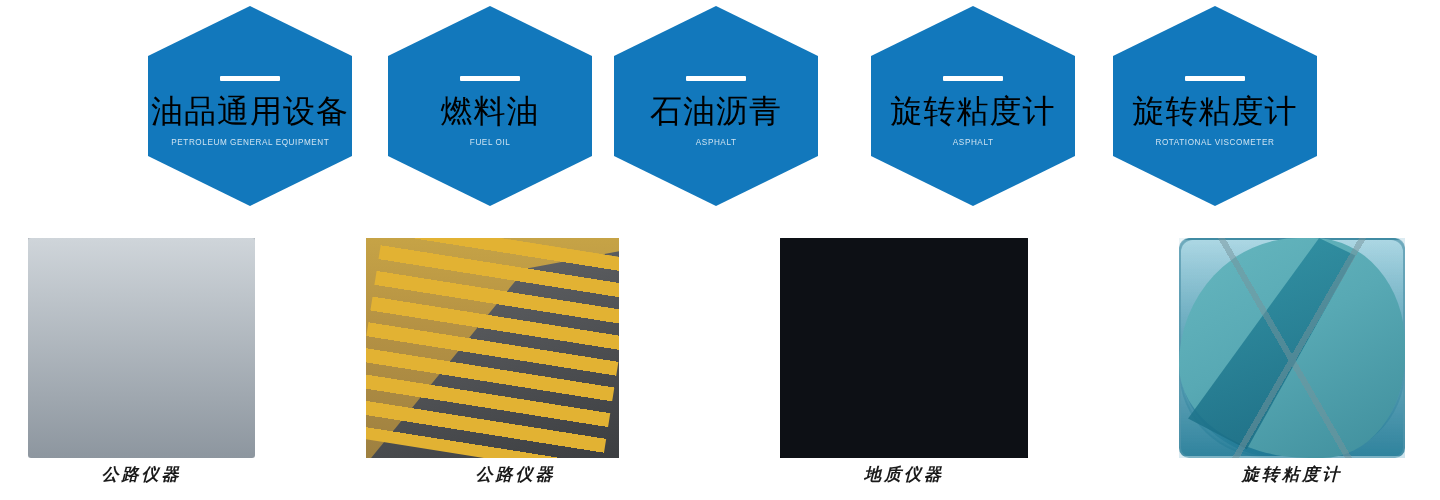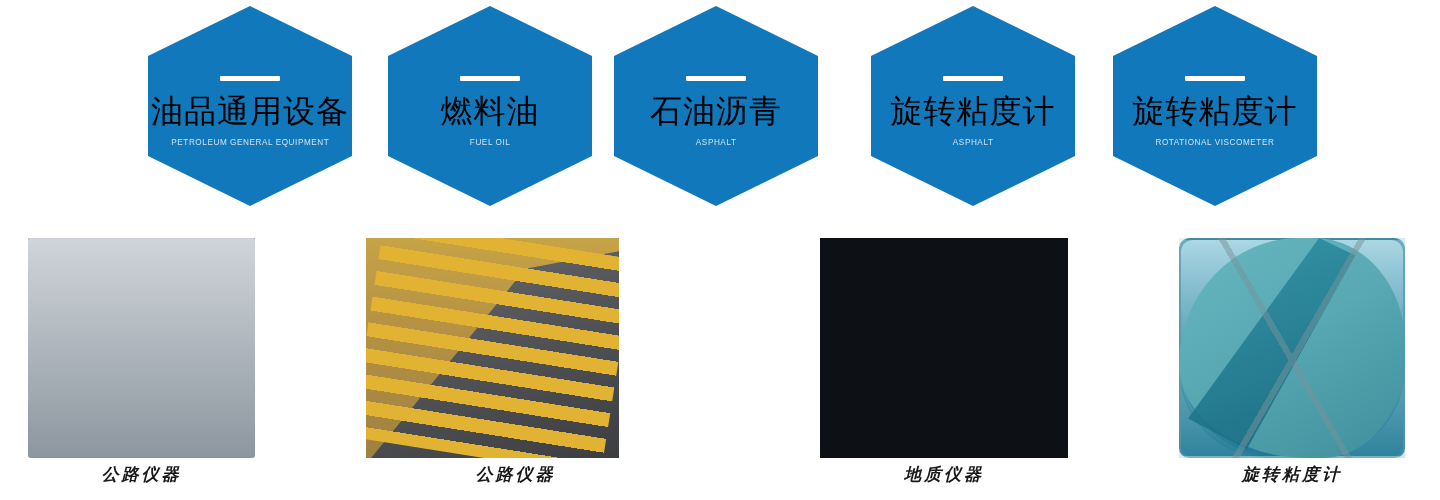--- a/index.html
+++ b/index.html
@@ -289,21 +289,21 @@
         <div class="layer p2-mtn"></div>
         <div class="layer p2-lake"></div>
         <div class="layer p2-shore"></div>
         <div class="layer p2-grass"></div>
         <div class="layer p2-road"></div>
         <div class="layer p2-line"></div>
       </div>
       <div class="caption" style="top:225px;">公路仪器</div>
     </div>
 
-    <div class="card" style="left:820px; top:238px; width:248px;">
+    <div class="card" style="left:780px; top:238px; width:248px;">
       <div class="photo" style="width:248px; height:220px;">
         <div class="layer p3-sky"></div>
         <div class="layer p3-rig">
           <span class="crown"></span>
           <span class="mast"></span>
           <span class="base"></span>
         </div>
         <div class="layer p3-lights"></div>
         <div class="layer p3-ground"></div>
         <div class="layer p3-truck"></div>

